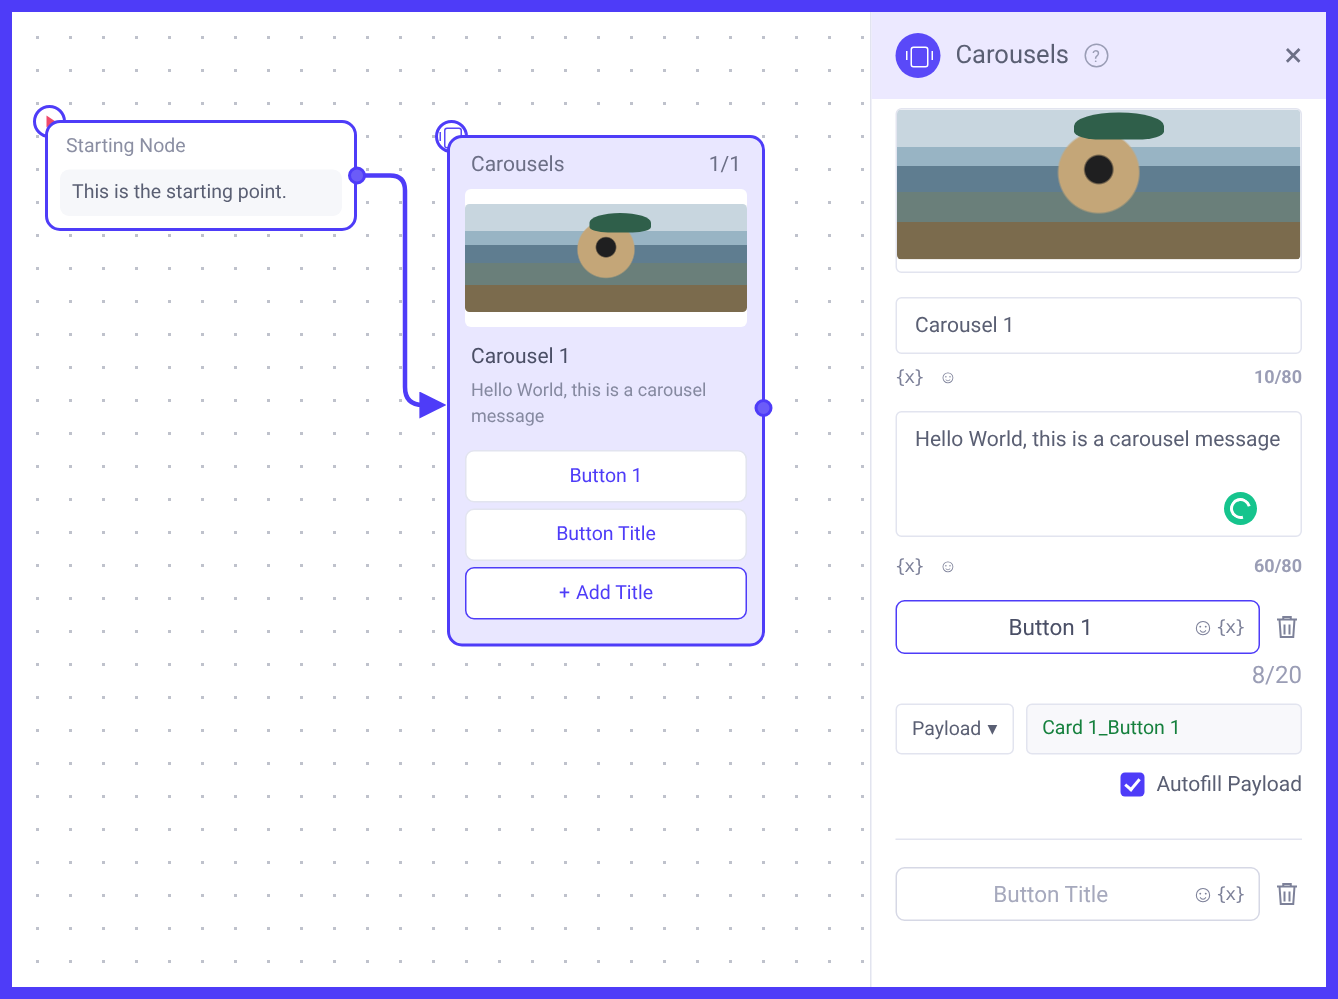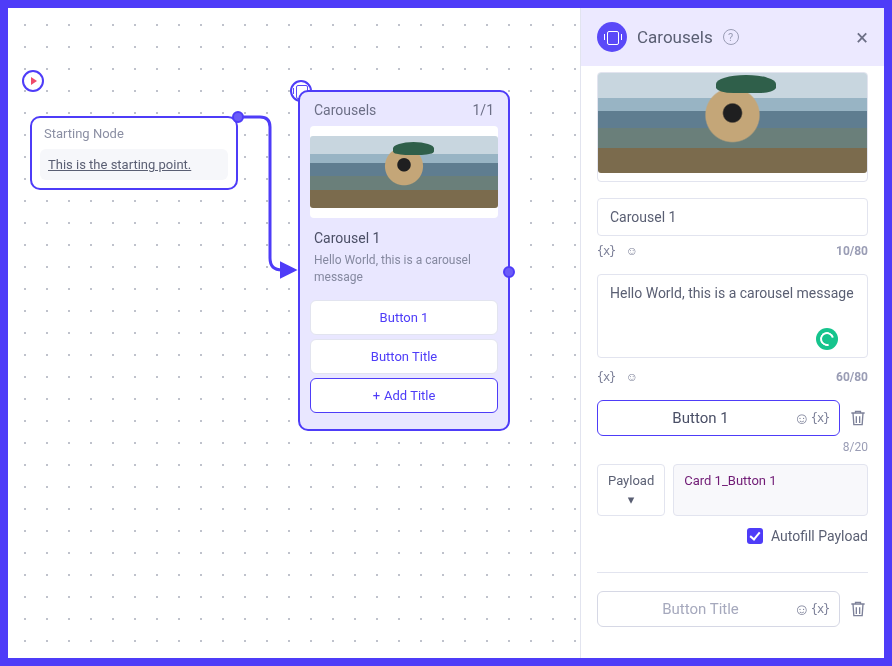--- a/index.html
+++ b/index.html
@@ -14,23 +14,23 @@
   background-position: 6px 6px;
   overflow: hidden;
 }
 
 .node {
   position: absolute;
   background: #fff;
   border: 2px solid #4e3cf8;
   border-radius: 10px;
 }
-.start-node { left: 22px; top: 72px; width: 208px; margin-top: 36px; }
+.start-node { left: 22px; top: 72px; width: 208px; }
 .start-node .title { padding: 8px 12px 4px; color: #8b8fa3; font-size: 13px; }
-.start-node .body { margin: 4px 8px 8px; padding: 8px; background: #f6f7fa; border-radius: 6px; color: #5a5f73; font-size: 13px; text-decoration: underline; }
+.start-node .body { margin: 4px 8px 8px; padding: 8px; background: #f6f7fa; border-radius: 6px; color: #5a5f73; font-size: 13px; }
 .start-badge {
   position: absolute; left: 14px; top: 62px; width: 22px; height: 22px; border-radius: 50%;
   background: #fff; border: 2px solid #4e3cf8; display:flex; align-items:center; justify-content:center;
 }
 .start-badge::after { content:""; width:0; height:0; border-left:6px solid #ef4a6b; border-top:4px solid transparent; border-bottom:4px solid transparent; margin-left:2px; }
 .start-out-port {
   position: absolute; left: 224px; top: 103px; width: 12px; height: 12px; border-radius:50%;
   background:#6b5cf8; border:2px solid #4e3cf8;
 }
 
@@ -91,25 +91,25 @@
 
 .button-bar { display:flex; align-items:center; gap:8px; margin: 6px 0 4px;}
 .button-field {
   flex:1; display:flex; align-items:center; border:1.5px solid #4e3cf8; border-radius:6px;
   padding:8px 10px; color:#4a4f66;
 }
 .button-field.faded { border-color:#d6d8e5; color:#a6a9bd;}
 .button-field .lbl { flex:1; text-align:center; font-size:15px; }
 .icon-btn { width:18px; height:18px; color:#7d8199; cursor:pointer; display:flex; align-items:center; justify-content:center;}
 .trash { width:20px; height:20px; color:#7d8199; cursor:pointer;}
-.right-count { text-align:right; color:#9a9db5; font-size:12px; margin:2px 0 10px; }
+.right-count { text-align:right; color:#9a9db5; font-size:16px; margin:2px 0 10px; }
 
 .payload-row { display:flex; gap:8px; margin-bottom:12px;}
-.payload-select { display:flex; align-items:center; gap:4px; border:1px solid #e2e4ef; border-radius:4px; padding:8px 10px; color:#5a5f73; font-size:13px; cursor:pointer;flex-direction:column;}
-.payload-val { flex:1; border:1px solid #e2e4ef; border-radius:4px; padding:8px 10px; color:#701a75; background:#f8f8fb; font-size:13px;}
+.payload-select { display:flex; align-items:center; gap:4px; border:1px solid #e2e4ef; border-radius:4px; padding:8px 10px; color:#5a5f73; font-size:13px; cursor:pointer;}
+.payload-val { flex:1; border:1px solid #e2e4ef; border-radius:4px; padding:8px 10px; color:#15803d; background:#f8f8fb; font-size:13px;}
 
 .autofill-row { display:flex; align-items:center; gap:8px; justify-content:flex-end; margin-bottom:28px;}
 .chk { width:16px; height:16px; background:#4e3cf8; border-radius:3px; display:flex; align-items:center; justify-content:center;}
 .chk::after { content:""; width:4px; height:8px; border:2px solid #fff; border-top:none; border-left:none; transform:rotate(40deg); margin-bottom:2px;}
 
 .divider { height:1px; background:#e2e4ef; margin: 10px 0 18px; }
 
 .carousel-glyph { width:16px; height:12px; position:relative; }
 .carousel-glyph::before { content:""; position:absolute; left:3px; top:0; width:10px; height:12px; border:1.5px solid #fff; border-radius:2px;}
 .carousel-glyph::after { content:""; position:absolute; left:0; top:3px; width:16px; height:6px; border-left:1.5px solid #fff; border-right:1.5px solid #fff;}

